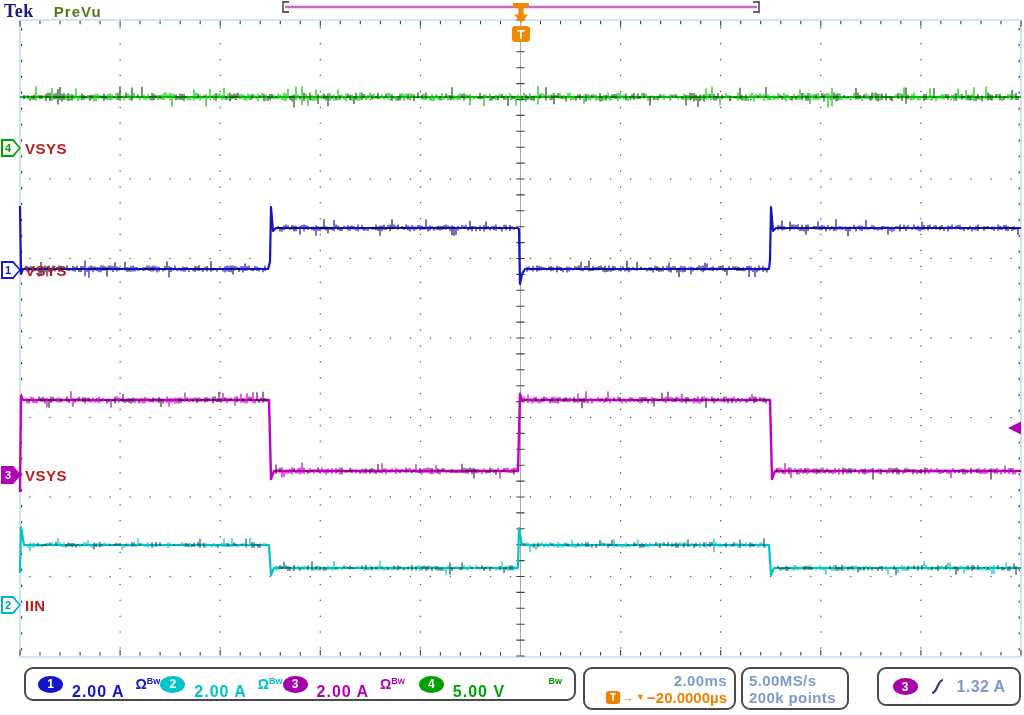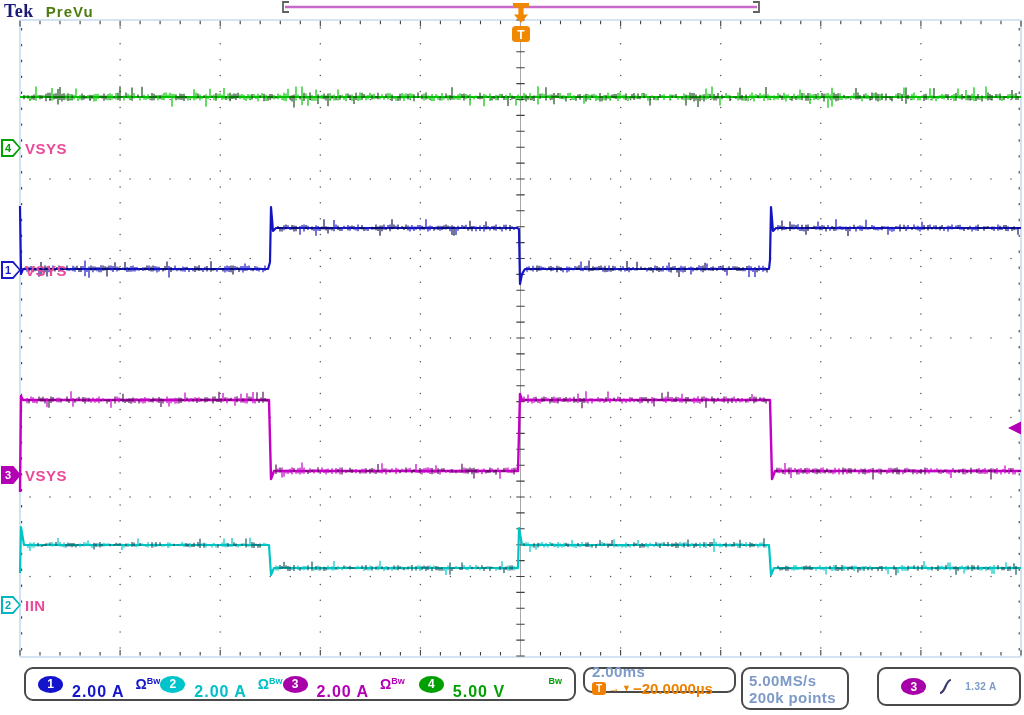--- a/index.html
+++ b/index.html
@@ -1,51 +1,51 @@
 <!DOCTYPE html>
 <html><head>
 <meta charset="utf-8">
 <style>
   html,body{margin:0;padding:0;background:#fff;}
   #screen{position:relative;width:1024px;height:715px;background:#fff;overflow:hidden;
           font-family:"Liberation Sans",sans-serif;}
   
-  #hdr{position:absolute;top:1px;left:4px;display:flex;align-items:baseline;gap:12px;text-align:center;}
+  #hdr{position:absolute;top:1px;left:4px;display:flex;align-items:baseline;gap:20px;text-align:center;}
   #logo{font:bold 18px "Liberation Serif",serif;color:#1a1a78;letter-spacing:0.5px;}
   #prevu{font:bold 15px "Liberation Sans",sans-serif;color:#4d7c0f;letter-spacing:1px;}
   
   #scope{position:absolute;left:0;top:0;}
   
   .cmark{position:absolute;left:1px;display:flex;align-items:center;gap:4px;}
   .cm-arrow{position:relative;width:20px;height:18px;flex:0 0 auto;}
   .cm-outer{position:absolute;inset:0;clip-path:polygon(0 0,62% 0,100% 50%,62% 100%,0 100%);}
   .cm-inner{position:absolute;inset:2px;clip-path:polygon(0 0,60% 0,100% 50%,60% 100%,0 100%);background:#fff;}
   .cm-num{position:absolute;left:0;top:50%;width:14px;transform:translateY(-52%);
           text-align:center;font:bold 11px "Liberation Sans",sans-serif;}
-  .cm-label{font:bold 15px "Liberation Sans",sans-serif;color:#ec4899;letter-spacing:0.5px;}
+  .cm-label{font:bold 15px "Liberation Sans",sans-serif;color:#b91c1c;letter-spacing:0.5px;}
   .ch1 .cm-outer{background:#1a1ac8}.ch1 .cm-num{color:#1a1ac8}
   .ch2 .cm-outer{background:#00b4c0}.ch2 .cm-num{color:#00a8b4}
   .ch3 .cm-outer{background:#b400b4}.ch3 .cm-num{color:#fff}
   .ch4 .cm-outer{background:#00a000}.ch4 .cm-num{color:#00a000}
   
   .sbox{position:absolute;background:#fff;border:2px solid #4a4a4a;border-radius:9px;
         box-sizing:border-box;display:flex;align-items:center;}
   #box-ch{left:24px;top:667px;width:552px;height:34px;padding:0 12px;justify-content:space-between;}
   .chgrp{display:flex;align-items:center;gap:9px;white-space:nowrap;}
   .chgrp.g4{flex:1;margin-left:14px;justify-content:space-between;}
   .g4left{display:flex;align-items:center;gap:9px;}
   .badge{display:inline-flex;align-items:center;justify-content:center;width:25px;height:17px;
          border-radius:50%;color:#fff;font:bold 12px "Liberation Sans",sans-serif;flex:0 0 auto;}
   .b1{background:#1414cc}.b2{background:#00c4cc}.b3{background:#a800a8}.b4{background:#00a000}
   .cval{font:bold 16px "Liberation Sans",sans-serif;letter-spacing:1px;margin-top:16px;}
   .coup{font:bold 14px "Liberation Sans",sans-serif;margin-left:2px;}
   .bw{font:bold 9px "Liberation Sans",sans-serif;vertical-align:5px;letter-spacing:0;}
   .t1{color:#1414cc}.t2{color:#00c0c8}.t3{color:#b400b4}.t4{color:#00a000}
-  #box-tb{left:583px;top:667px;width:153px;height:26px;flex-direction:column;
-          align-items:flex-start;justify-content:center;padding:1px 7px;gap:0;}
+  #box-tb{left:583px;top:667px;width:153px;height:43px;flex-direction:column;
+          align-items:flex-end;justify-content:center;padding:1px 7px;gap:0;}
   .slate{color:#7e9ac8;font:bold 15px "Liberation Sans",sans-serif;letter-spacing:0.4px;line-height:17px;}
   #tb-line2{display:flex;align-items:center;gap:2px;}
   #tb-tbadge{display:inline-flex;align-items:center;justify-content:center;width:14px;height:13px;
              border-radius:3px;background:#f08000;color:#fff;font:bold 10px "Liberation Sans",sans-serif;}
   .org{color:#f08000;font:bold 15px "Liberation Sans",sans-serif;}
   #tb-arrow{font-size:12px;line-height:13px;}
   #tb-slope{font-size:9px;line-height:13px;}
   #box-acq{left:741px;top:667px;width:108px;height:43px;flex-direction:column;
            align-items:flex-start;justify-content:center;padding:1px 6px;}
   #box-trg{left:877px;top:667px;width:144px;height:39px;gap:12px;padding:0 12px;justify-content:center;}
@@ -156,16 +156,16 @@
   <div class="sbox" id="box-acq">
     <span class="slate">5.00MS/s</span>
     <span class="slate">200k points</span>
   </div>
 
   <div class="sbox" id="box-trg">
     <span class="badge b3">3</span>
     <svg width="15" height="17">
       <path d="M2 15 C7.5 15 7.5 2 13 2" stroke="#3a3a6e" stroke-width="2.2" fill="none"></path>
     </svg>
-    <span class="slate" style="font-size:10px">1.32 A</span>
+    <span class="slate" style="font-size:16px">1.32 A</span>
   </div>
 
 </div>
 
 </body></html>

